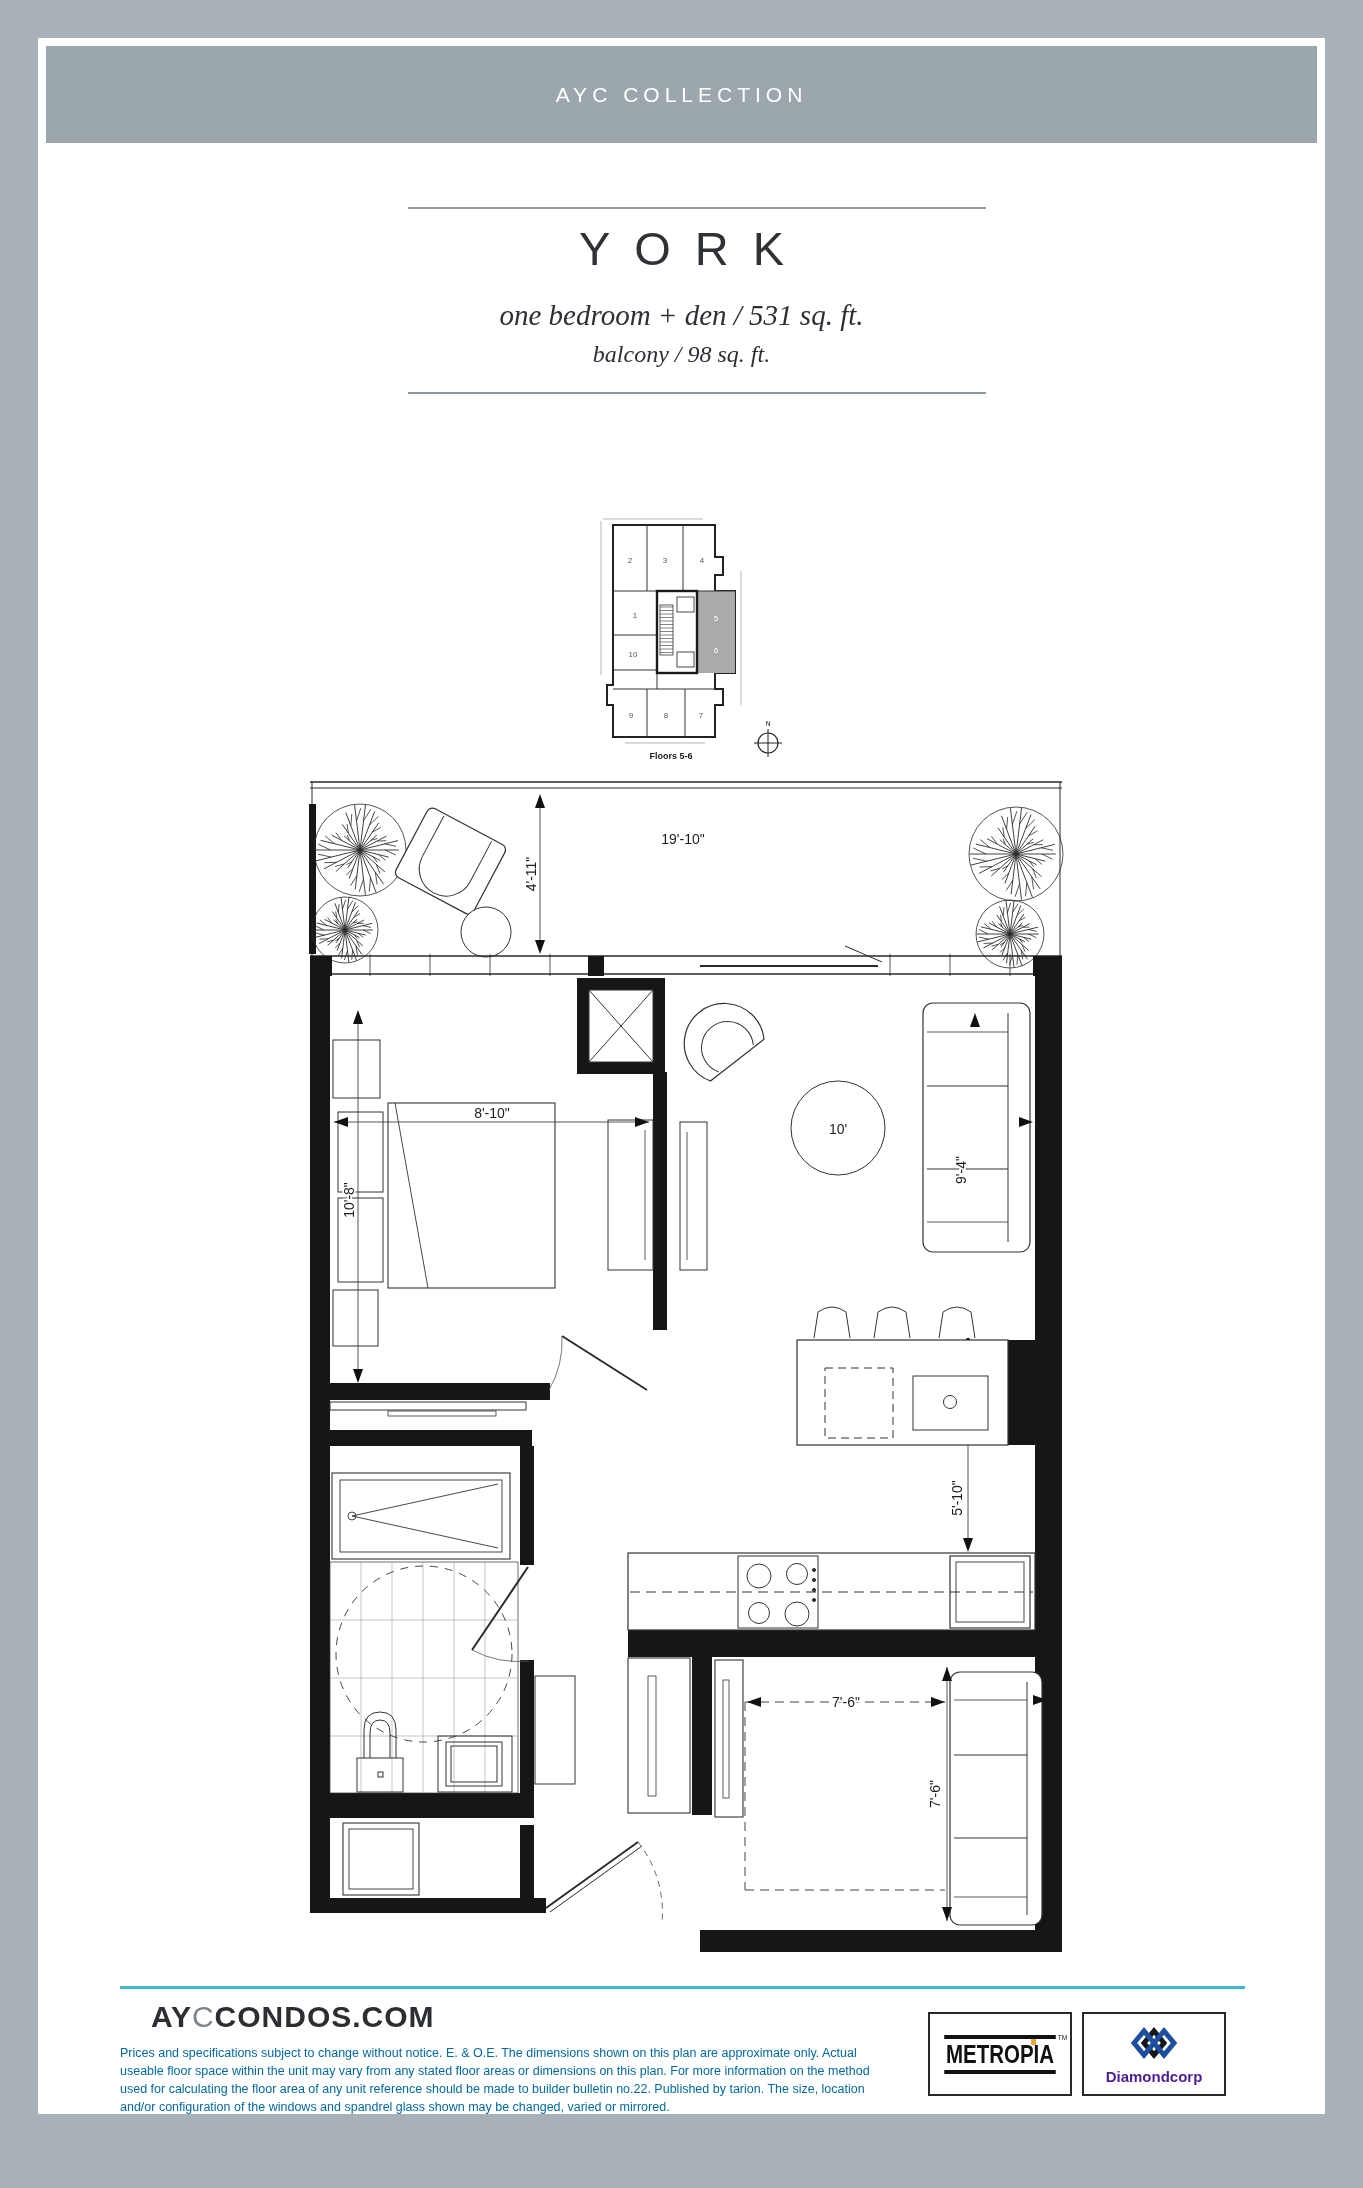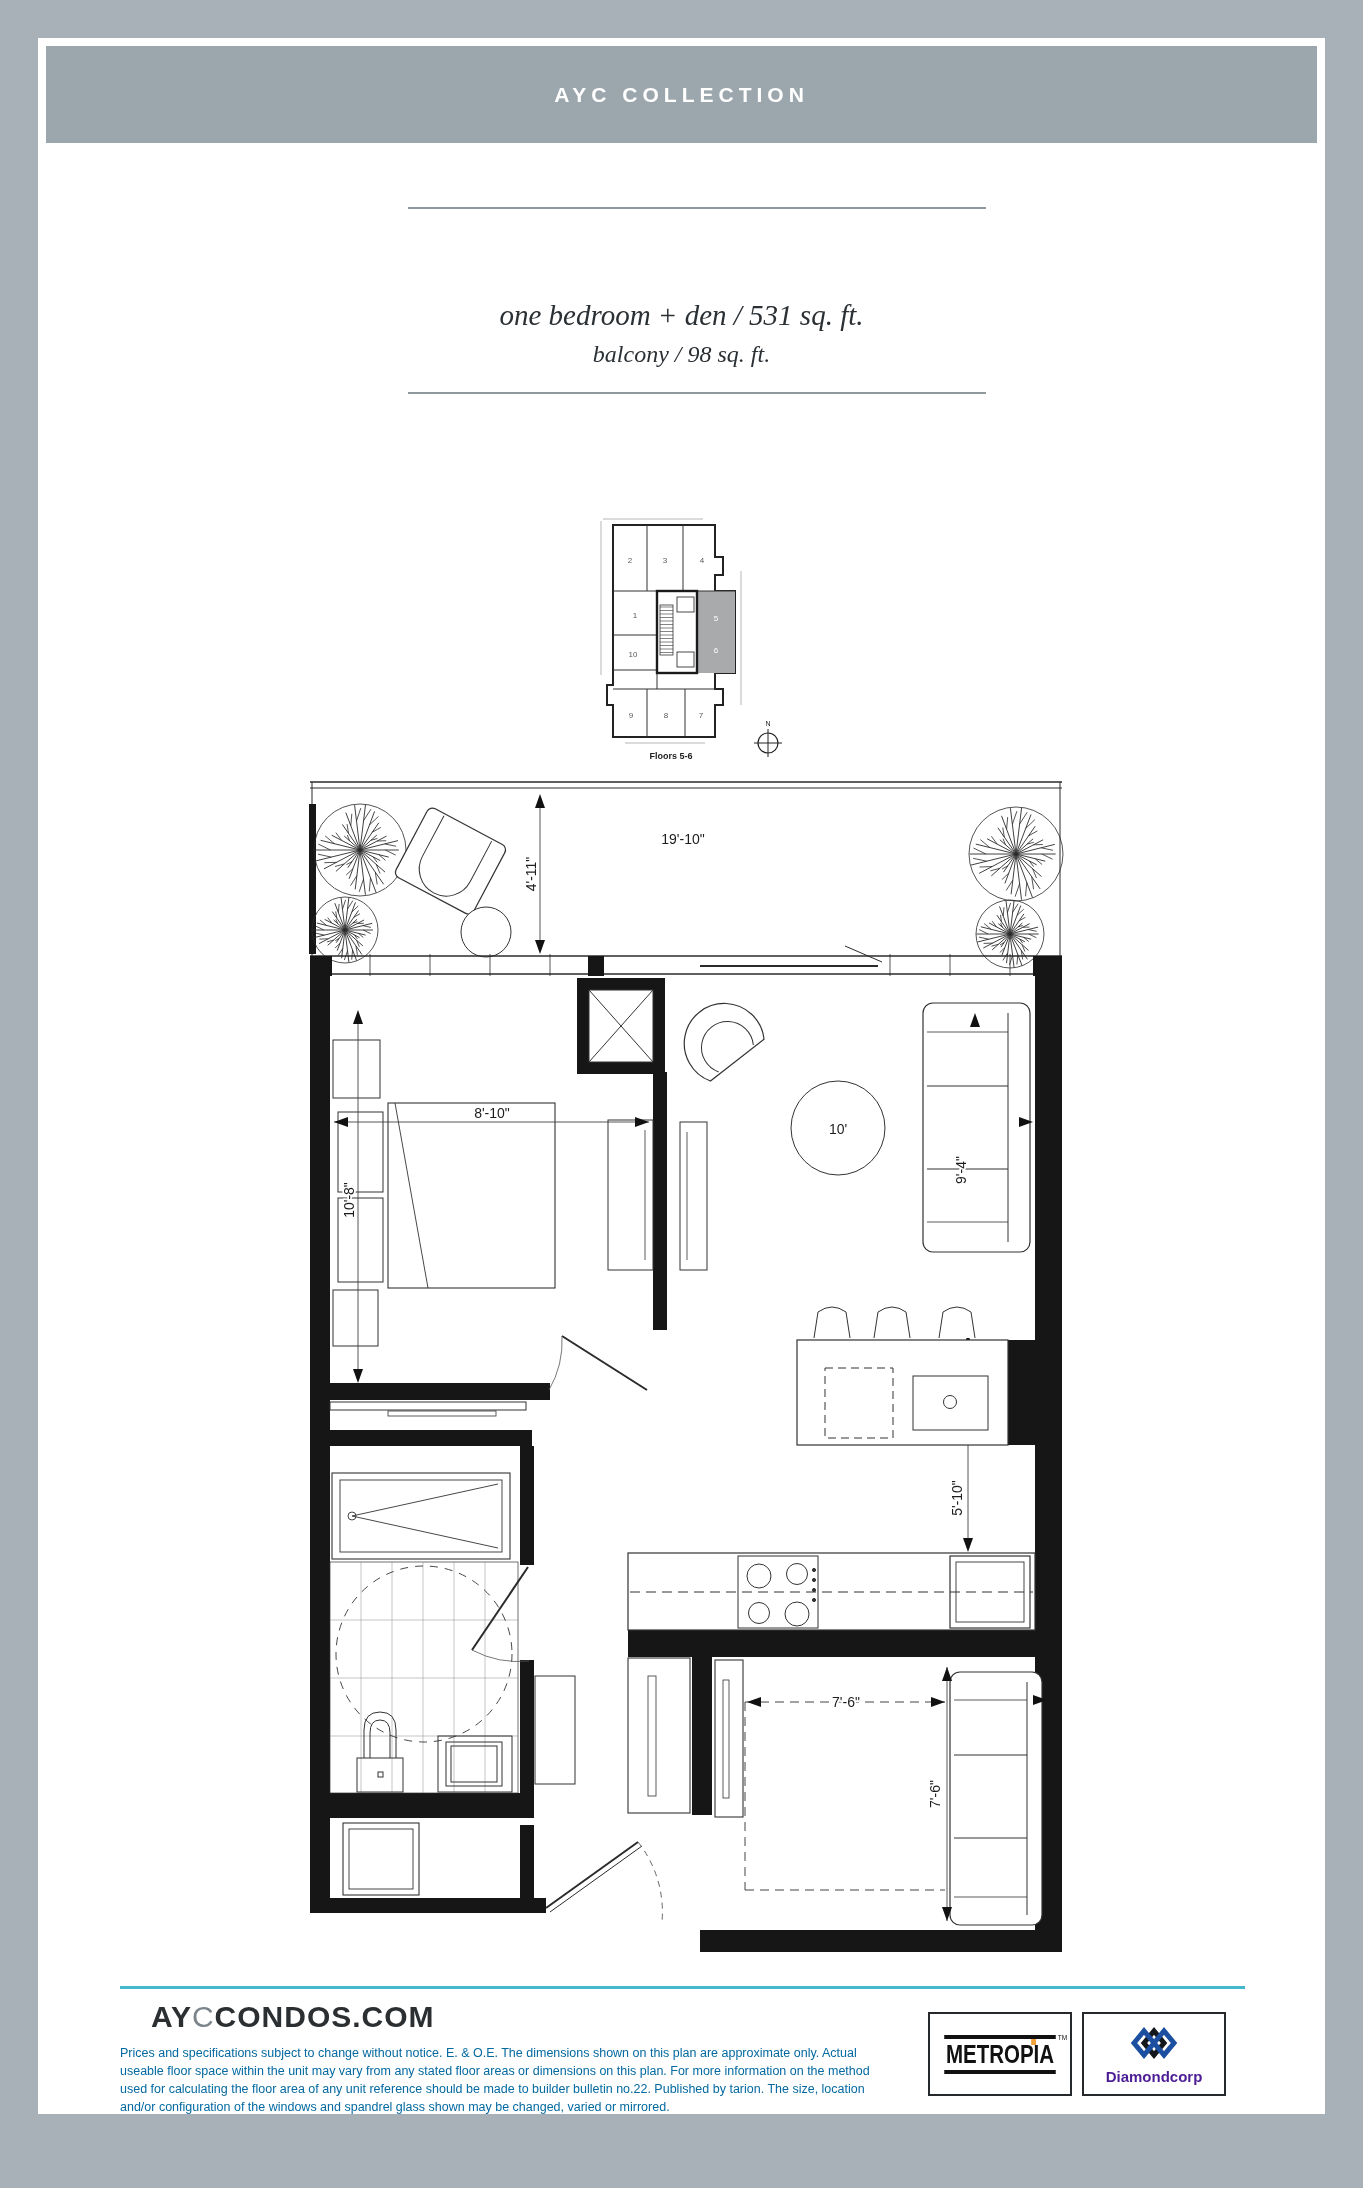--- a/index.html
+++ b/index.html
@@ -7,21 +7,21 @@
           font-family:"Liberation Sans",sans-serif;}
   
   .frame{position:absolute;background:#a9b1b8;}
   .frame.top{left:0;top:0;width:1363px;height:38px;}
   .frame.left{left:0;top:0;width:38px;height:2188px;}
   .frame.right{left:1325px;top:0;width:38px;height:2188px;}
   .frame.bottom{left:0;top:2114px;width:1363px;height:74px;}
   
   .header-bar{position:absolute;left:46px;top:46px;width:1271px;height:97px;background:#9ca6ad;}
   .header-bar .t{display:block;text-align:center;line-height:97px;color:#ffffff;
-                 font-size:21px;font-weight:bold;letter-spacing:5px;}
+                 font-size:21px;font-weight:normal;letter-spacing:5px;}
   
   .rule{position:absolute;left:408px;width:578px;height:2px;background:#8f989d;}
   .rule.r1{top:207px;} .rule.r2{top:392px;}
   .page-title{position:absolute;left:0;right:0;top:221px;text-align:center;color:#2e3235;
               font-size:47px;font-weight:400;}
   .page-title span{display:inline-block;letter-spacing:24px;padding-left:24px;}
   .subtitle{position:absolute;left:0;right:0;text-align:center;color:#2b3034;
             font-family:"Liberation Serif",serif;font-style:italic;}
   .subtitle.s1{top:299px;font-size:29px;}
   .subtitle.s2{top:341px;font-size:24px;}
@@ -60,20 +60,21 @@
   <div class="frame top"></div>
   <div class="frame left"></div>
   <div class="frame right"></div>
   <div class="frame bottom"></div>
 
   <div class="header-bar">
     <span class="t">AYC COLLECTION</span>
   </div>
 
   <div class="rule r1"></div>
+  <div class="page-title"><span>YORK</span></div>
   <div class="subtitle s1">one bedroom + den / 531 sq. ft.</div>
   <div class="subtitle s2">balcony / 98 sq. ft.</div>
   <div class="rule r2"></div>
 
   <div class="keyplan">
     <svg viewBox="0 0 210 262" width="210" height="262">
 
       <g stroke="#999" stroke-width="0.7">
         <line x1="18" y1="14" x2="118" y2="14"></line>
         <line x1="16" y1="16" x2="16" y2="170"></line>

